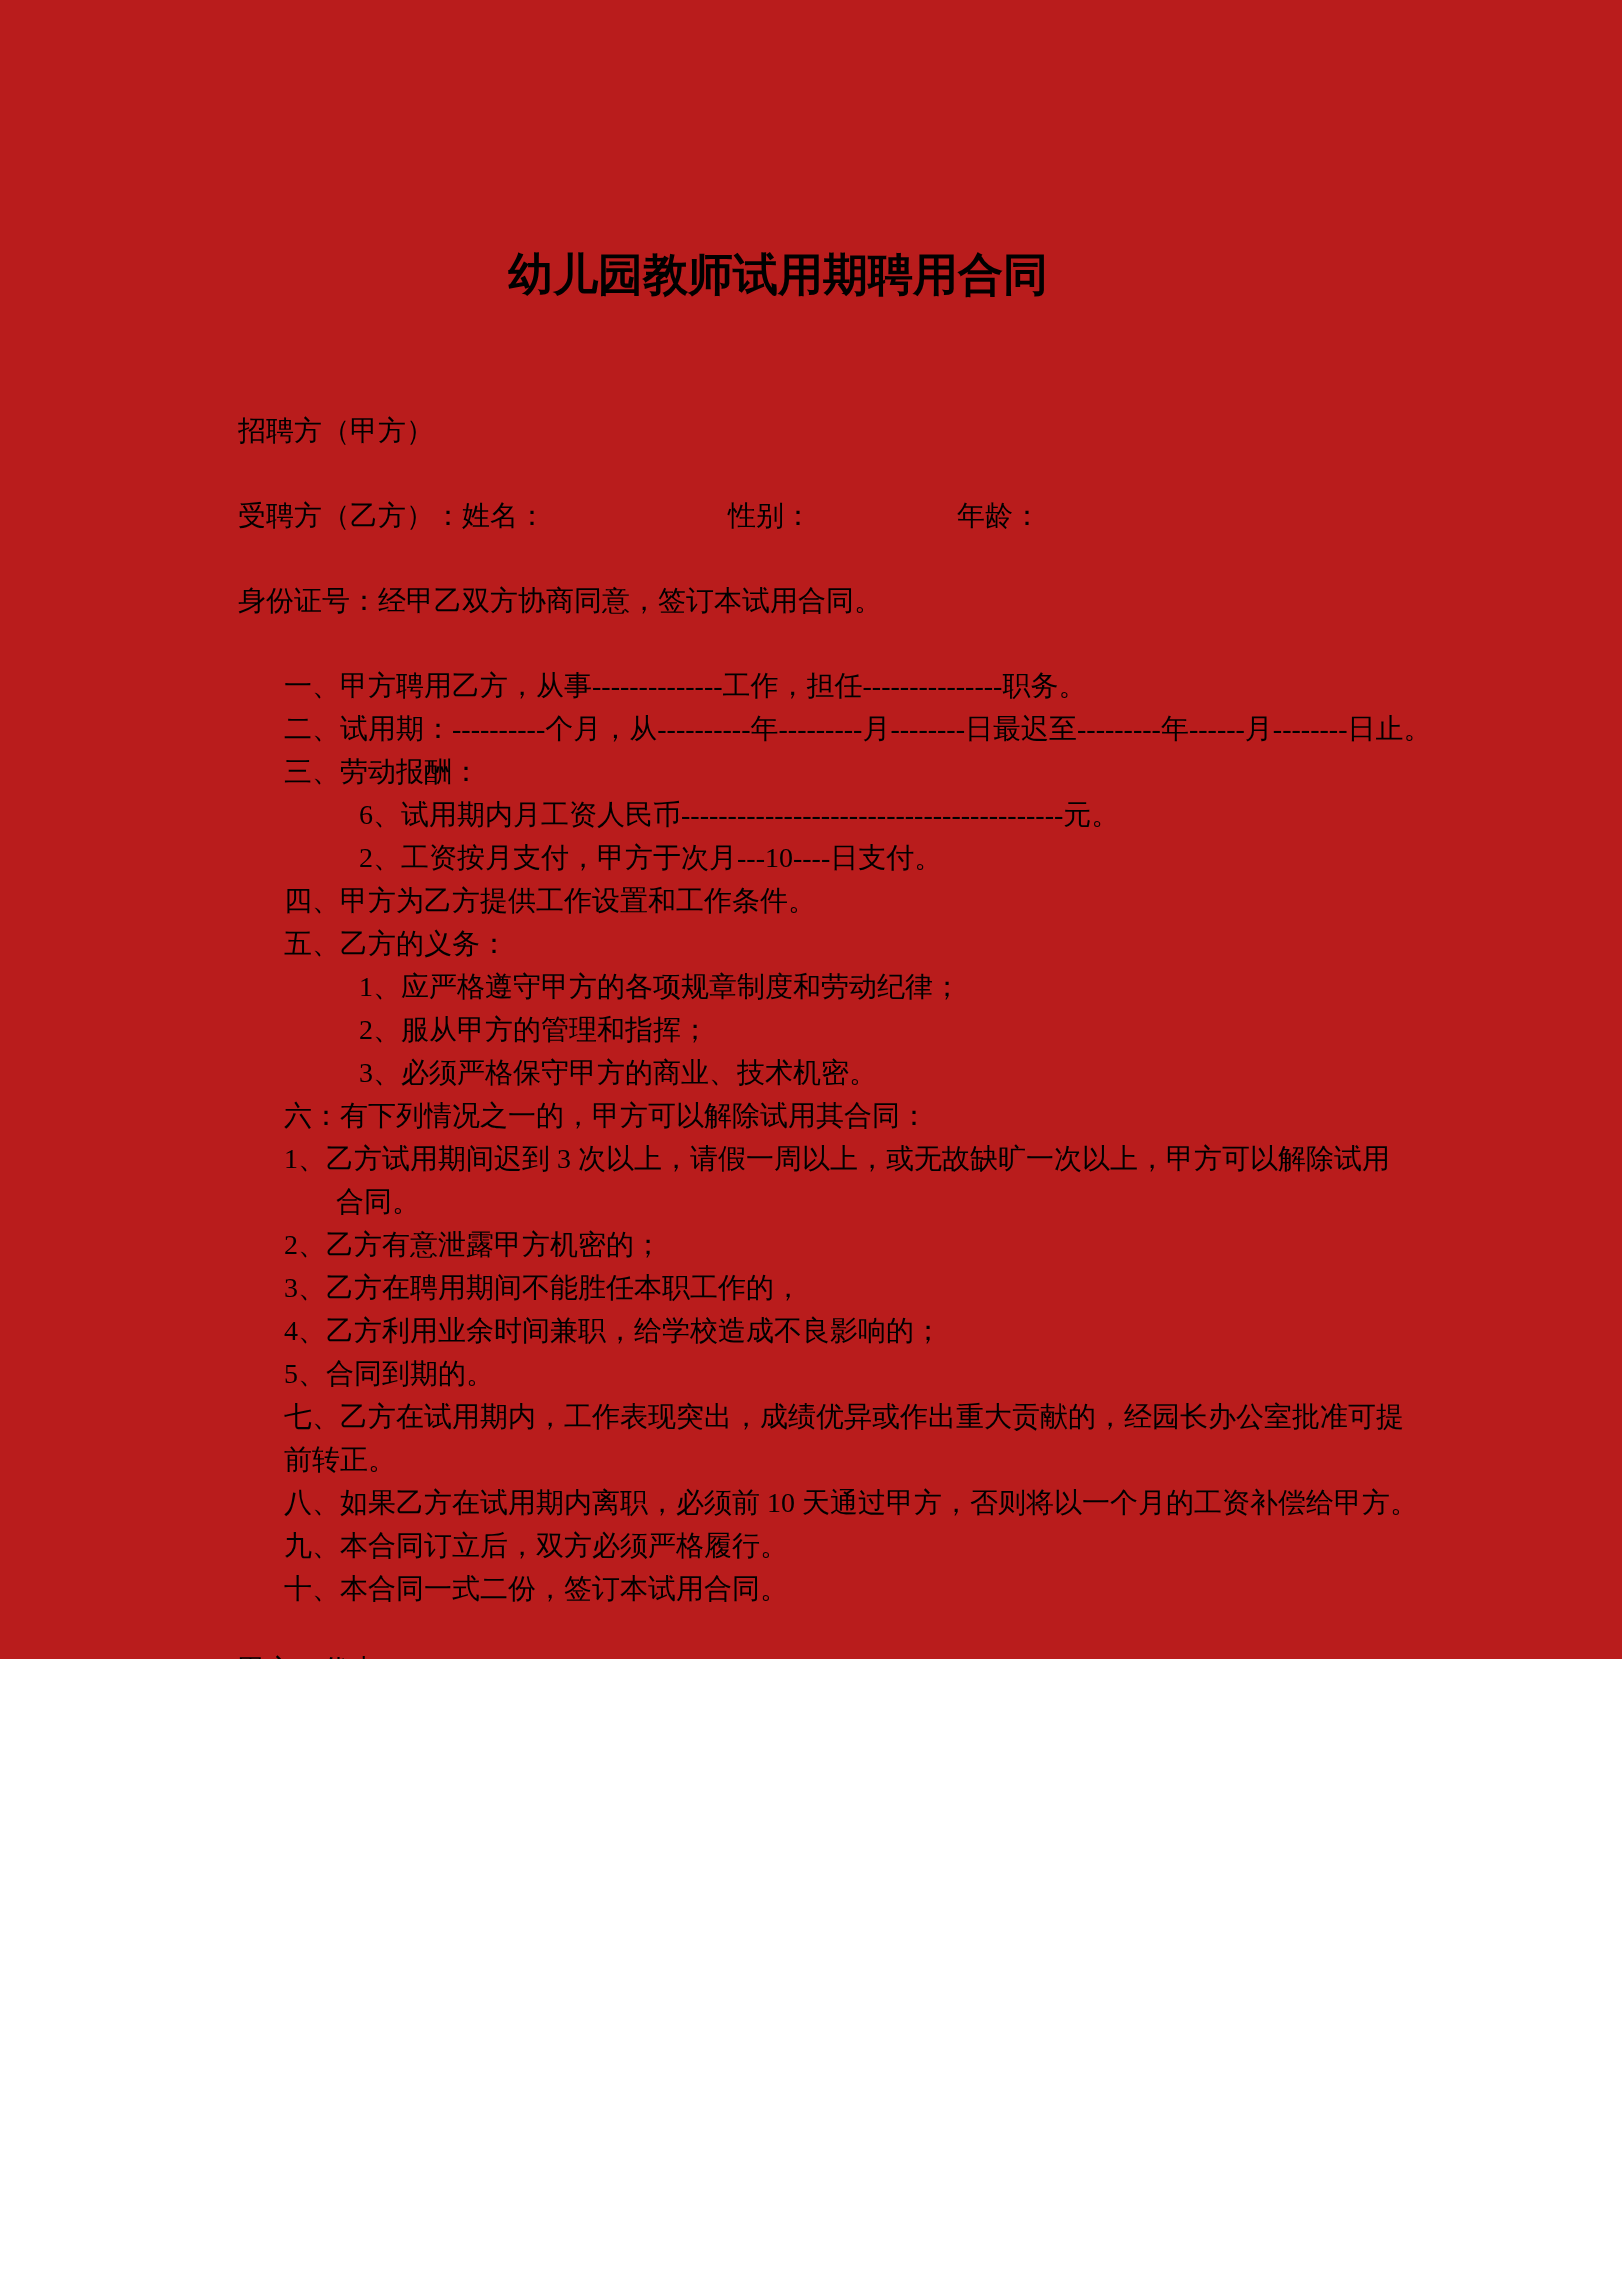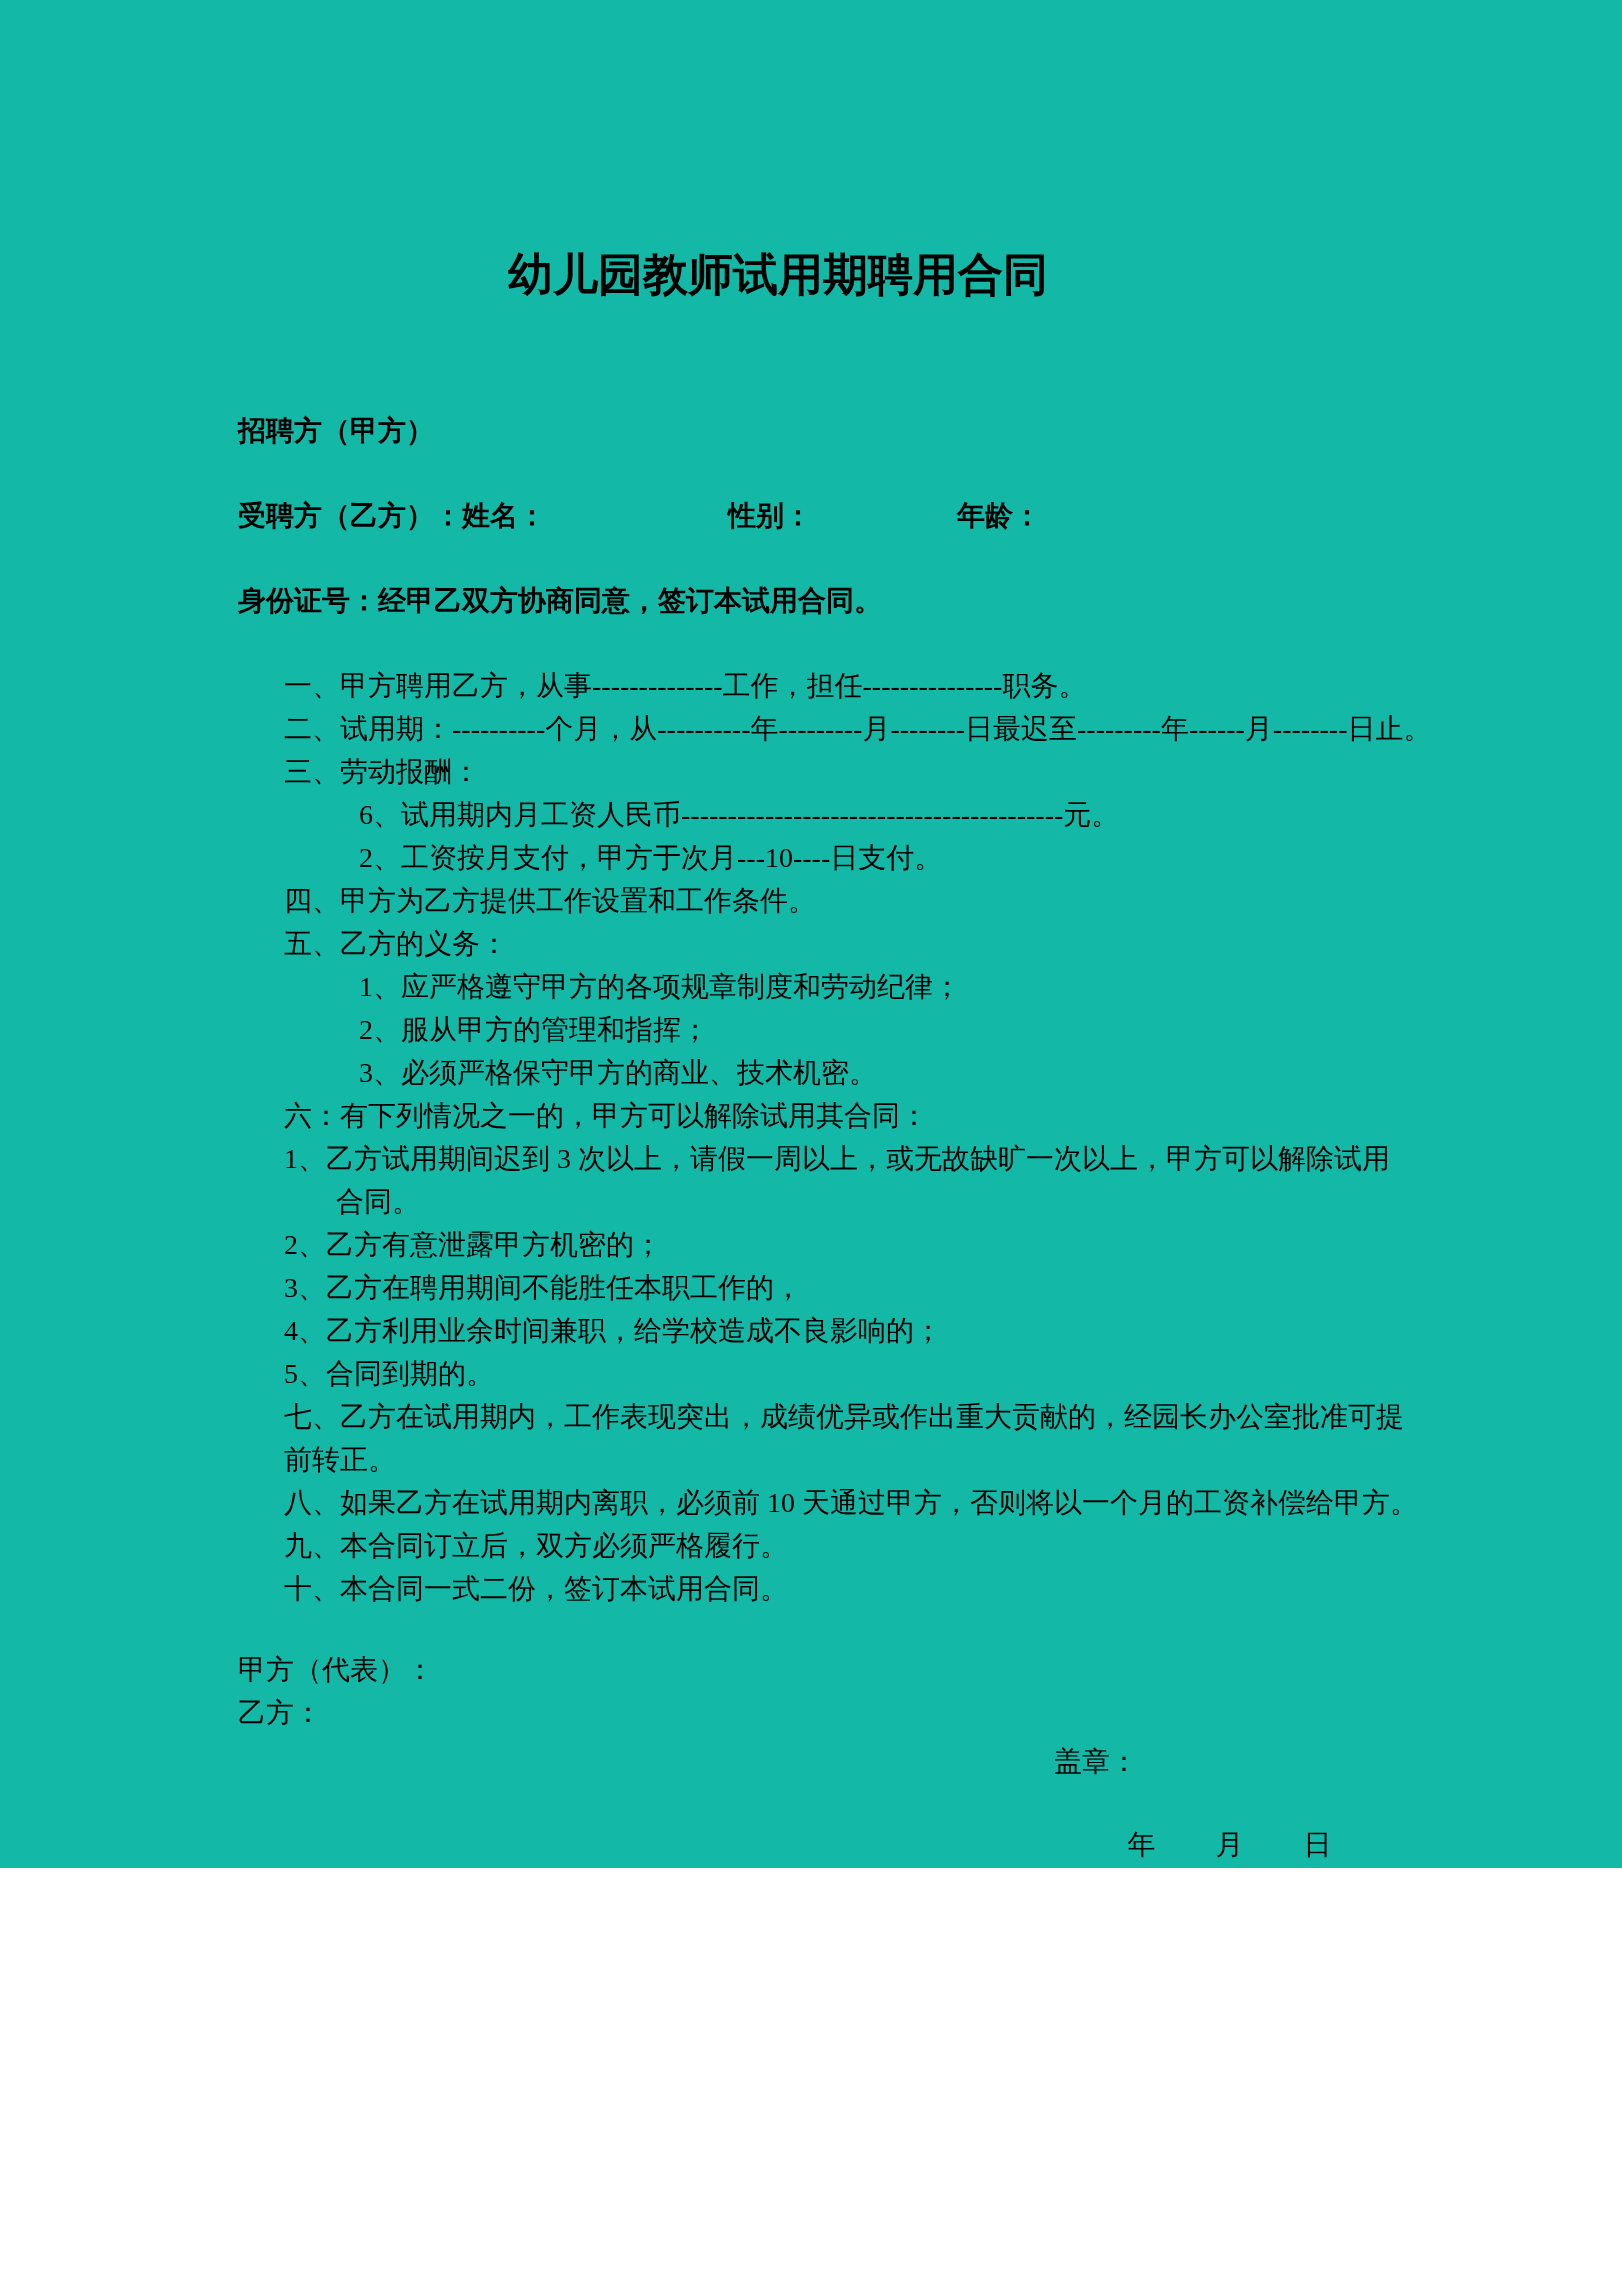--- a/index.html
+++ b/index.html
@@ -4,39 +4,39 @@
 <style>
   html, body { margin: 0; padding: 0; }
   body {
     background: #ffffff;
     font-family: "Liberation Serif", "DejaVu Serif", serif;
     color: #000000;
   }
   .page {
     position: relative;
     width: 1623px;
-    height: 1868px;
-    background: #14b8a6;
+    height: 1659px;
+    background: #b91c1c;
     overflow: hidden;
   }
   .content {
     padding: 245px 223px 0 238px;
     font-size: 28px;
     line-height: 43px;
   }
   .doc-title {
     text-align: center;
     font-size: 45px;
     line-height: 60px;
     font-weight: bold;
     margin: 0 82px 104px 0;
     white-space: nowrap;
   }
   .line { line-height: 43px; white-space: nowrap; }
-  .intro-line { margin-bottom: 42px; font-weight: bold; }
+  .intro-line { margin-bottom: 42px; }
   .spacer { display: inline-block; height: 0.9px; }
   .w200 { width: 182px; }
   .w160 { width: 145px; }
   .clause { line-height: 43px; white-space: nowrap; margin-left: 46px; }
   .clause.sub { padding-left: 75px; }
   .clause.cont { padding-left: 52px; }
   .sig-party-a { margin-top: 38px; }
   .sig-party-b { }
   .sig-seal { margin-top: 5.5px; padding-left: 816px; }
   .sig-date { margin-top: 40px; padding-left: 821px; text-align: center; }

